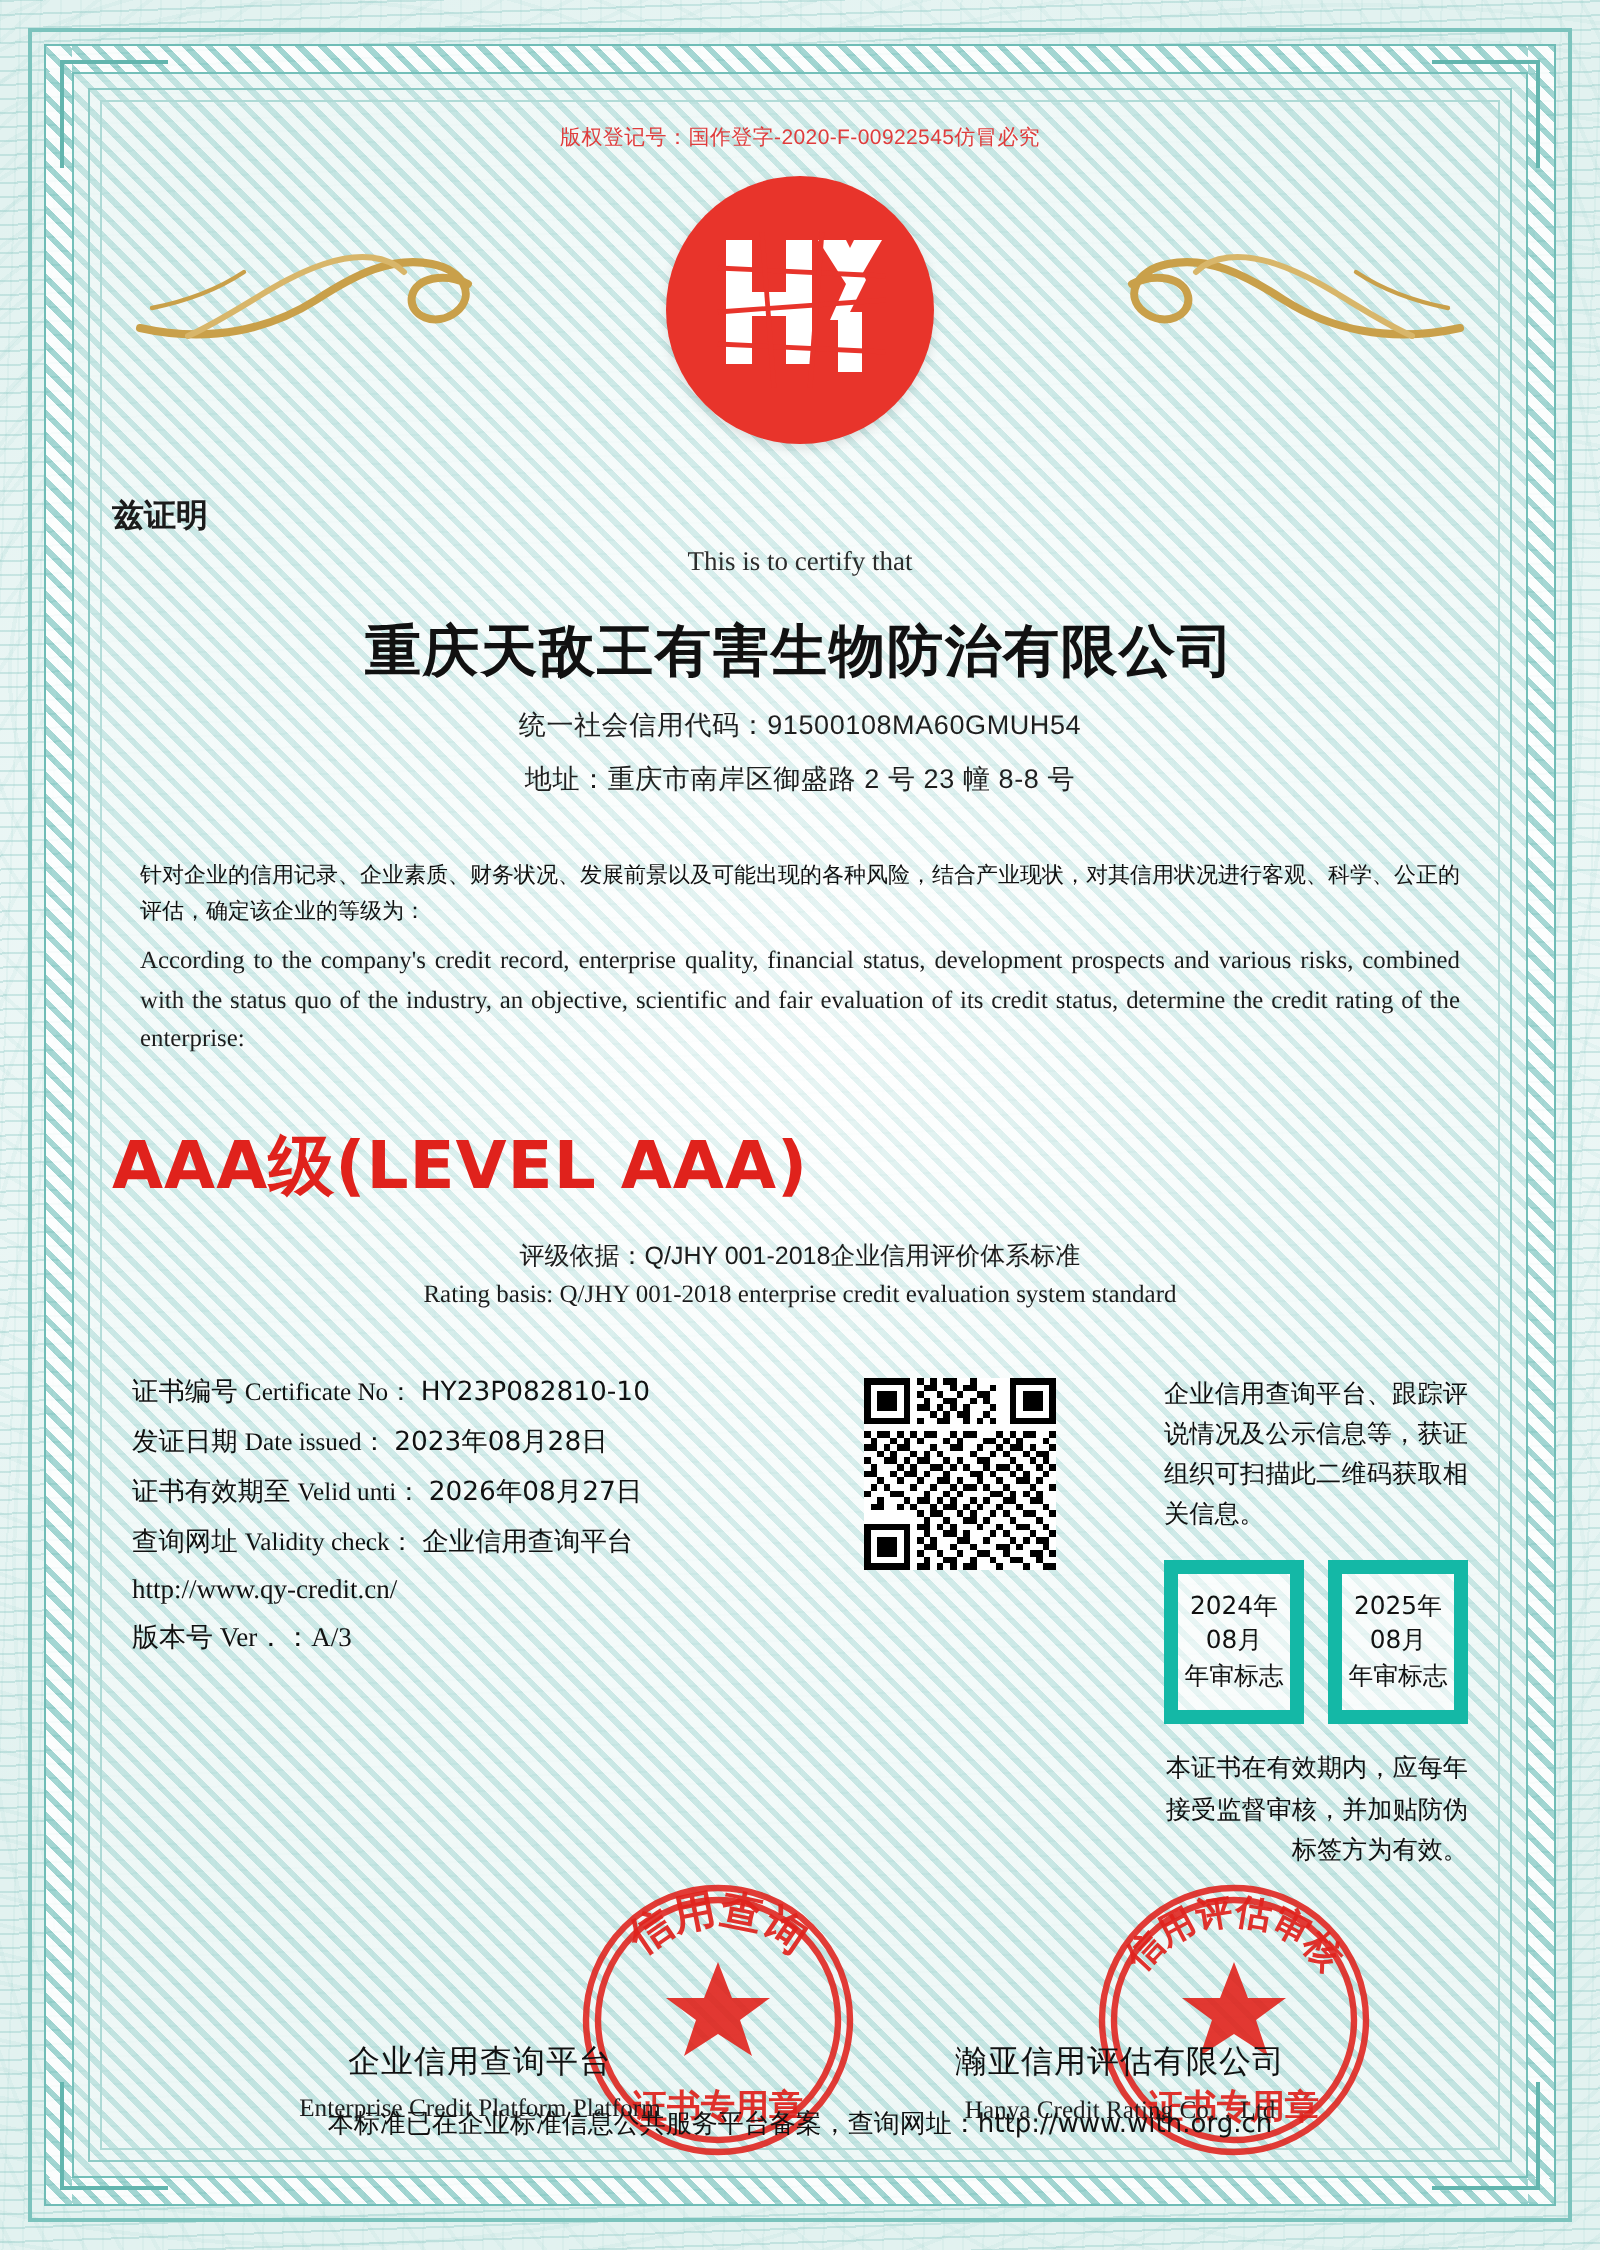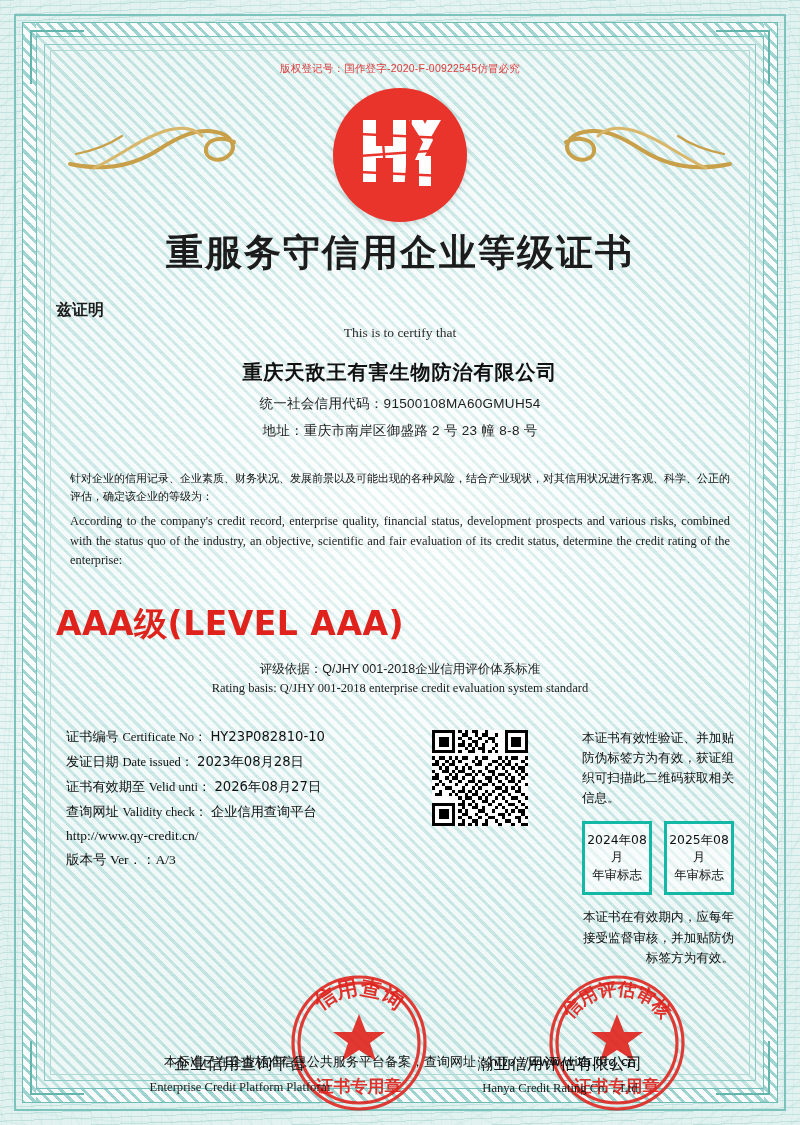--- a/index.html
+++ b/index.html
@@ -181,21 +181,21 @@
   }
   .certify-en {
     text-align: center;
     font-size: 13.5px;
     color: #2c2c2c;
     margin-top: 4px;
     font-family: "Liberation Serif", serif;
   }
   .company {
     text-align: center;
-    font-size: 20px;
+    font-size: 28px;
     font-weight: bold;
     color: #111;
     margin-top: 18px;
     letter-spacing: 1px;
     font-family: "DejaVu Sans", sans-serif;
   }
   .meta-line {
     text-align: center;
     font-size: 13.5px;
     color: #1f1f1f;
@@ -296,21 +296,21 @@
     text-align: justify;
     font-family: "DejaVu Sans", sans-serif;
   }
   .stamp-boxes {
     display: flex;
     gap: 12px;
     margin-top: 12px;
   }
   .stamp-box {
     flex: 1;
-    border: 3px solid #14b8a6;
+    border: 7px solid #14b8a6;
     background: rgba(255,255,255,0.55);
     text-align: center;
     padding: 7px 2px 8px;
     font-size: 12.4px;
     color: #111;
     line-height: 1.45;
     font-family: "DejaVu Sans", sans-serif;
   }
   .right-note {
     margin-top: 12px;
@@ -416,21 +416,20 @@
             <path d="M2 18 L 86 22"></path>
             <path d="M2 40 L 86 34"></path>
             <path d="M2 56 L 86 60"></path>
             <path d="M24 0 L 30 78"></path>
             <path d="M54 0 L 48 78"></path>
           </g>
         </svg>
       </div>
     </div>
 
-    <div class="title-cn">重服务守信用企业等级证书</div>
 
     <div class="certify-cn">兹证明</div>
     <div class="certify-en">This is to certify that</div>
 
     <div class="company">重庆天敌王有害生物防治有限公司</div>
     <div class="meta-line">
       <span>统一社会信用代码：</span><span>91500108MA60GMUH54</span>
     </div>
     <div class="meta-line">
       <span>地址：</span><span>重庆市南岸区御盛路 2 号 23 幢 8-8 号</span>
@@ -687,21 +686,21 @@
             <rect x="13" y="28" width="1" height="1"></rect>
               <rect x="15" y="28" width="2" height="1"></rect>
             <rect x="20" y="28" width="1" height="1"></rect>
               <rect x="24" y="28" width="1" height="1"></rect>
             <rect x="27" y="28" width="2" height="1"></rect>
           </g>
         </svg>
       </div>
 
       <div class="details-right">
-        <div class="notice">本证书有效性验证、并加贴防伪标签方为有效，获证组织可扫描此二维码获取相关信息。</div>
+        <div class="notice">企业信用查询平台、跟踪评说情况及公示信息等，获证组织可扫描此二维码获取相关信息。</div>
         <div class="stamp-boxes">
           <div class="stamp-box">
             <div>2024年08月</div>
             <div>年审标志</div>
           </div>
           <div class="stamp-box">
             <div>2025年08月</div>
             <div>年审标志</div>
           </div>
         </div>

